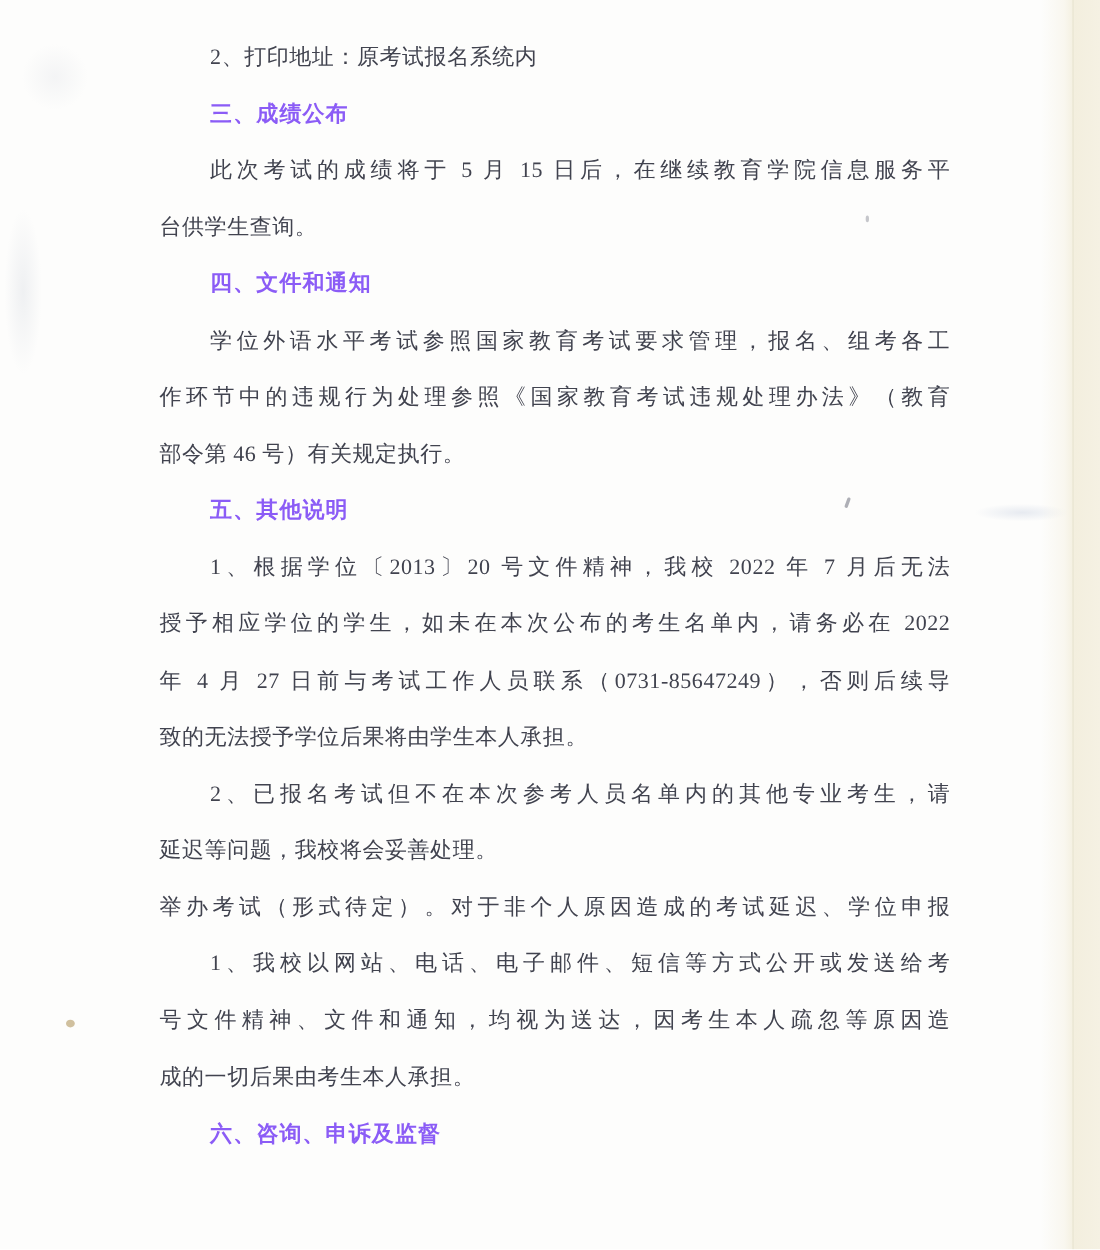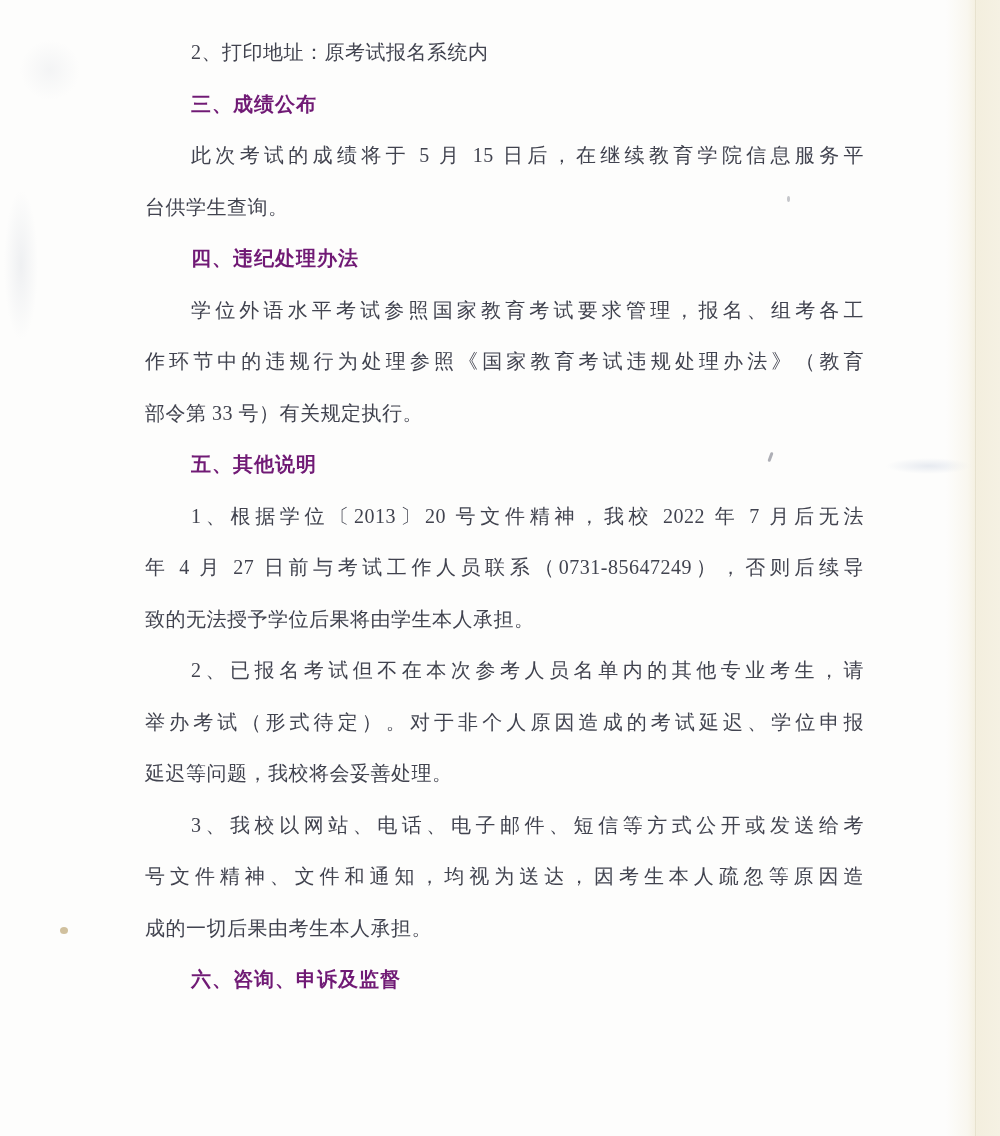--- a/index.html
+++ b/index.html
@@ -55,21 +55,21 @@
   }
   .line.justify {
     text-align: justify;
     text-align-last: justify;
   }
   .line.indent {
     padding-left: 46px;
   }
   .line.heading {
     font-weight: bold;
-    color: #701a75;
+    color: #8b5cf6;
     letter-spacing: 1px;
   }
   
   .artifact { position: absolute; pointer-events: none; }
   .speck-tan {
     left: 60px; top: 927px;
     width: 8px; height: 7px;
     background: #c9b68e;
     border-radius: 50%;
     filter: blur(0.7px);
@@ -115,29 +115,30 @@
   <div class="artifact smudge-right"></div>
   <div class="artifact mark-dot"></div>
   <div class="artifact mark-tick"></div>
   <div class="artifact speck-tan"></div>
   <div class="paper-edge-strip"></div>
   <div class="text-block" id="doc">
       <div class="line indent">2、打印地址：原考试报名系统内</div>
       <div class="line heading indent">三、成绩公布</div>
       <div class="line indent justify">此次考试的成绩将于 5 月 15 日后，在继续教育学院信息服务平</div>
       <div class="line">台供学生查询。</div>
-      <div class="line heading indent">四、违纪处理办法</div>
+      <div class="line heading indent">四、文件和通知</div>
       <div class="line indent justify">学位外语水平考试参照国家教育考试要求管理，报名、组考各工</div>
       <div class="line justify">作环节中的违规行为处理参照《国家教育考试违规处理办法》（教育</div>
-      <div class="line">部令第 33 号）有关规定执行。</div>
+      <div class="line">部令第 46 号）有关规定执行。</div>
       <div class="line heading indent">五、其他说明</div>
       <div class="line indent justify">1、根据学位〔2013〕20 号文件精神，我校 2022 年 7 月后无法</div>
+      <div class="line justify">授予相应学位的学生，如未在本次公布的考生名单内，请务必在 2022</div>
       <div class="line justify">年 4 月 27 日前与考试工作人员联系（0731-85647249），否则后续导</div>
       <div class="line">致的无法授予学位后果将由学生本人承担。</div>
       <div class="line indent justify">2、已报名考试但不在本次参考人员名单内的其他专业考生，请</div>
+      <div class="line">延迟等问题，我校将会妥善处理。</div>
       <div class="line justify">举办考试（形式待定）。对于非个人原因造成的考试延迟、学位申报</div>
-      <div class="line">延迟等问题，我校将会妥善处理。</div>
-      <div class="line indent justify">3、我校以网站、电话、电子邮件、短信等方式公开或发送给考</div>
+      <div class="line indent justify">1、我校以网站、电话、电子邮件、短信等方式公开或发送给考</div>
       <div class="line justify">号文件精神、文件和通知，均视为送达，因考生本人疏忽等原因造</div>
       <div class="line">成的一切后果由考生本人承担。</div>
       <div class="line heading indent">六、咨询、申诉及监督</div>
     </div>
 </div>
 
 </body></html>

